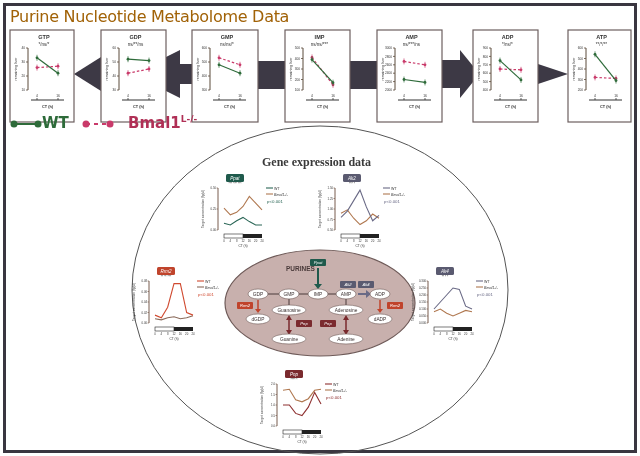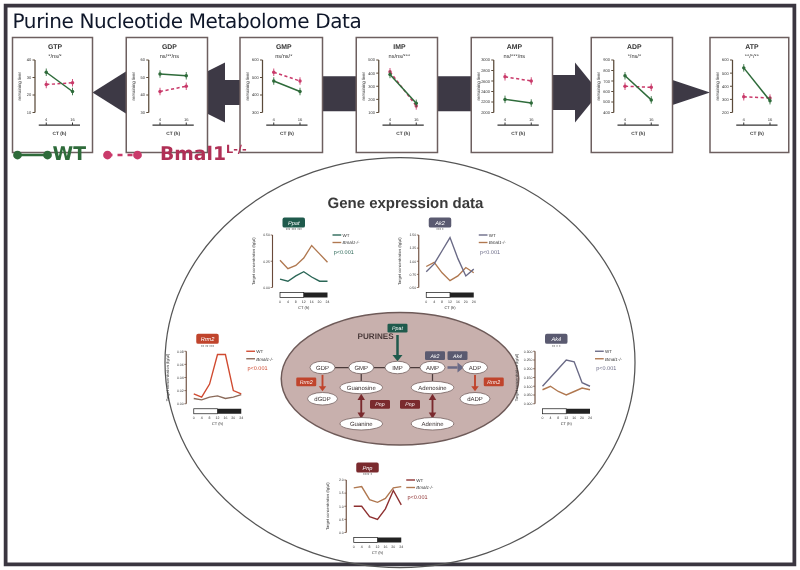--- a/index.html
+++ b/index.html
@@ -1,25 +1,25 @@
 <!DOCTYPE html>
 <html><head>
 <meta charset="utf-8">
 <style>
   html,body{margin:0;padding:0;background:#ffffff;}
   body{width:640px;height:456px;position:relative;overflow:hidden;font-family:"Liberation Sans",sans-serif;}
   #frame{position:absolute;left:3px;top:3px;width:628px;height:444px;border:3px solid #3a3640;background:#fff;}
-  #title{position:absolute;left:10px;top:7px;font-size:16px;color:#0f172a;font-family:"DejaVu Sans",sans-serif;letter-spacing:-0.3px;}
+  #title{position:absolute;left:10px;top:7px;font-size:16px;color:#a16207;font-family:"DejaVu Sans",sans-serif;letter-spacing:-0.3px;}
   #top-svg{position:absolute;left:0;top:0;}
   .panel-box{fill:#fff;stroke:#6d5f5f;stroke-width:1.2;}
   #legend{position:absolute;left:10px;top:114px;font-size:15px;font-weight:bold;font-family:"DejaVu Sans",sans-serif;}
   #legend .wt{color:#2e6b3a;position:absolute;left:32px;top:0;}
   #legend .bm{color:#b03056;position:absolute;left:106px;top:0;white-space:nowrap;margin-left:12px;}
   #legend sup{font-size:9px;}
-  #gene-title{position:absolute;left:262px;top:155px;font-size:12px;font-weight:bold;color:#3a3a3a;font-family:Liberation Sans, sans-serif;}
+  #gene-title{position:absolute;left:262px;top:155px;font-size:12px;font-weight:bold;color:#3a3a3a;font-family:Liberation Serif, serif;}
   .tiny{font-family:"Liberation Sans",sans-serif;}
 </style>
 </head>
 <body>
 
 <div id="frame"></div>
 <div id="title">Purine Nucleotide Metabolome Data</div>
 
 <svg id="top-svg" width="640" height="456">
 

